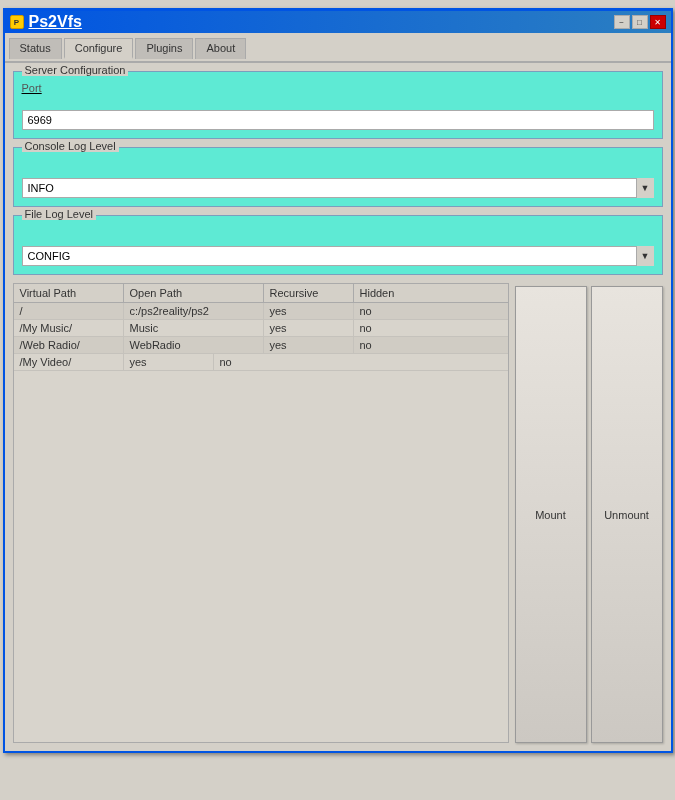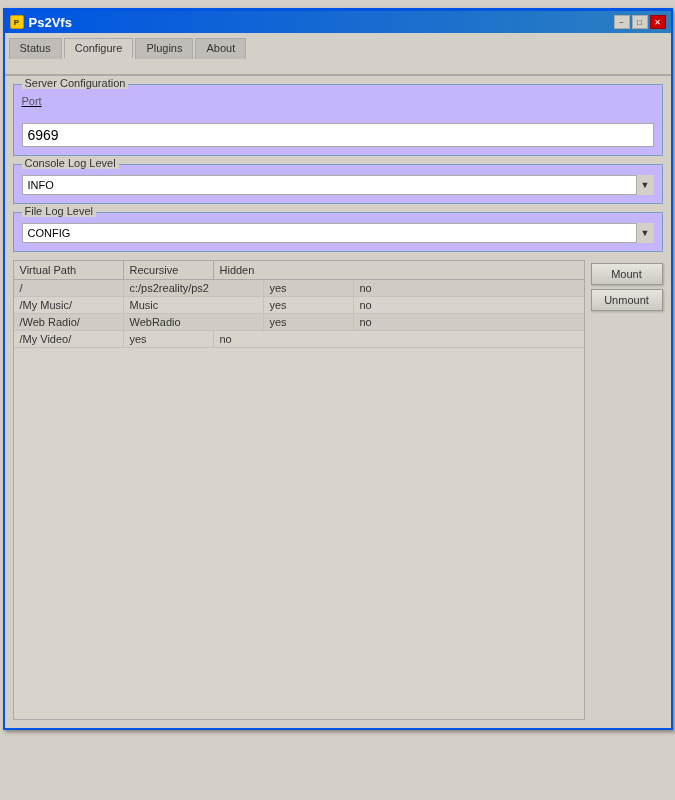--- a/index.html
+++ b/index.html
@@ -50,22 +50,23 @@
       font-size: 8px;
       display: flex;
       align-items: center;
       justify-content: center;
       color: #333;
       font-weight: bold;
     }
 
     .title-text {
       color: white;
-      font-size: 13px;
+      font-size: 16px;
       font-weight: bold;
+      text-decoration: underline;
     }
 
     .title-buttons {
       display: flex;
       gap: 2px;
     }
 
     .title-btn {
       width: 16px;
       height: 14px;
@@ -81,21 +82,21 @@
 
     .title-btn.close-btn {
       background: #cc0000;
       color: white;
       border-color: #990000;
     }
 
     .tab-bar {
       background: #d4d0c8;
       display: flex;
-      padding: 4px 4px 16px 4px;
+      padding: 4px 4px 3px 4px;
       border-bottom: 2px solid #aaa;
     }
 
     .tab {
       padding: 3px 10px;
       border: 1px solid #aaa;
       background: #c0bdb8;
       cursor: pointer;
       border-bottom: none;
       margin-right: 2px;
@@ -113,21 +114,21 @@
     }
 
     .content-area {
       padding: 8px;
       background: #d4d0c8;
     }
 
     .group-box {
       border: 1px solid #7b9ebd;
       margin-bottom: 8px;
-      background: #c4b5fd;
+      background: #5eead4;
       position: relative;
       padding: 10px 8px 8px 8px;
       text-decoration: underline;
     }
 
     .group-box-legend {
       position: absolute;
       top: -8px;
       left: 8px;
       background: #d4d0c8;
@@ -140,28 +141,29 @@
       color: #555;
       font-size: 11px;
       margin-bottom: 16px;
     }
 
     .text-input {
       width: 100%;
       border: 1px solid #aaa;
       background: white;
       padding: 3px 5px;
-      font-size: 14px;
+      font-size: 11px;
       font-family: 'Tahoma', 'Arial', sans-serif;
       outline: none;
     }
 
     .select-wrapper {
       position: relative;
       width: 100%;
+      margin-top: 20px;
     }
 
     .select-input {
       width: 100%;
       border: 1px solid #aaa;
       background: white;
       padding: 3px 20px 3px 5px;
       font-size: 11px;
       font-family: 'Tahoma', 'Arial', sans-serif;
       appearance: none;
@@ -239,21 +241,21 @@
 
     .td:last-child { border-right: none; }
 
     .td.col-virtual { flex: 0 0 110px; }
     .td.col-open { flex: 0 0 140px; }
     .td.col-recursive { flex: 0 0 90px; }
     .td.col-hidden { flex: 1; }
 
     .button-panel {
       display: flex;
-      flex-direction: column;
+      flex-direction: row;
       gap: 4px;
       padding-top: 3px;
     }
 
     .win-btn {
       width: 72px;
       padding: 4px 8px;
       border: 1px solid #999;
       background: linear-gradient(to bottom, #e8e4de, #ccc8c2);
       font-size: 11px;
@@ -323,20 +325,21 @@
         </select>
         <div class="select-arrow">▼</div>
       </div>
     </div>
 
     <div class="main-panel">
 
       <div class="table-area">
         <div class="table-header">
           <div class="th col-virtual">Virtual Path</div>
+          <div class="th col-open">Open Path</div>
           <div class="th col-recursive">Recursive</div>
           <div class="th col-hidden">Hidden</div>
         </div>
 
         <div class="table-row">
           <div class="td col-virtual">/</div>
           <div class="td col-open">c:/ps2reality/ps2</div>
           <div class="td col-recursive">yes</div>
           <div class="td col-hidden">no</div>
         </div>

